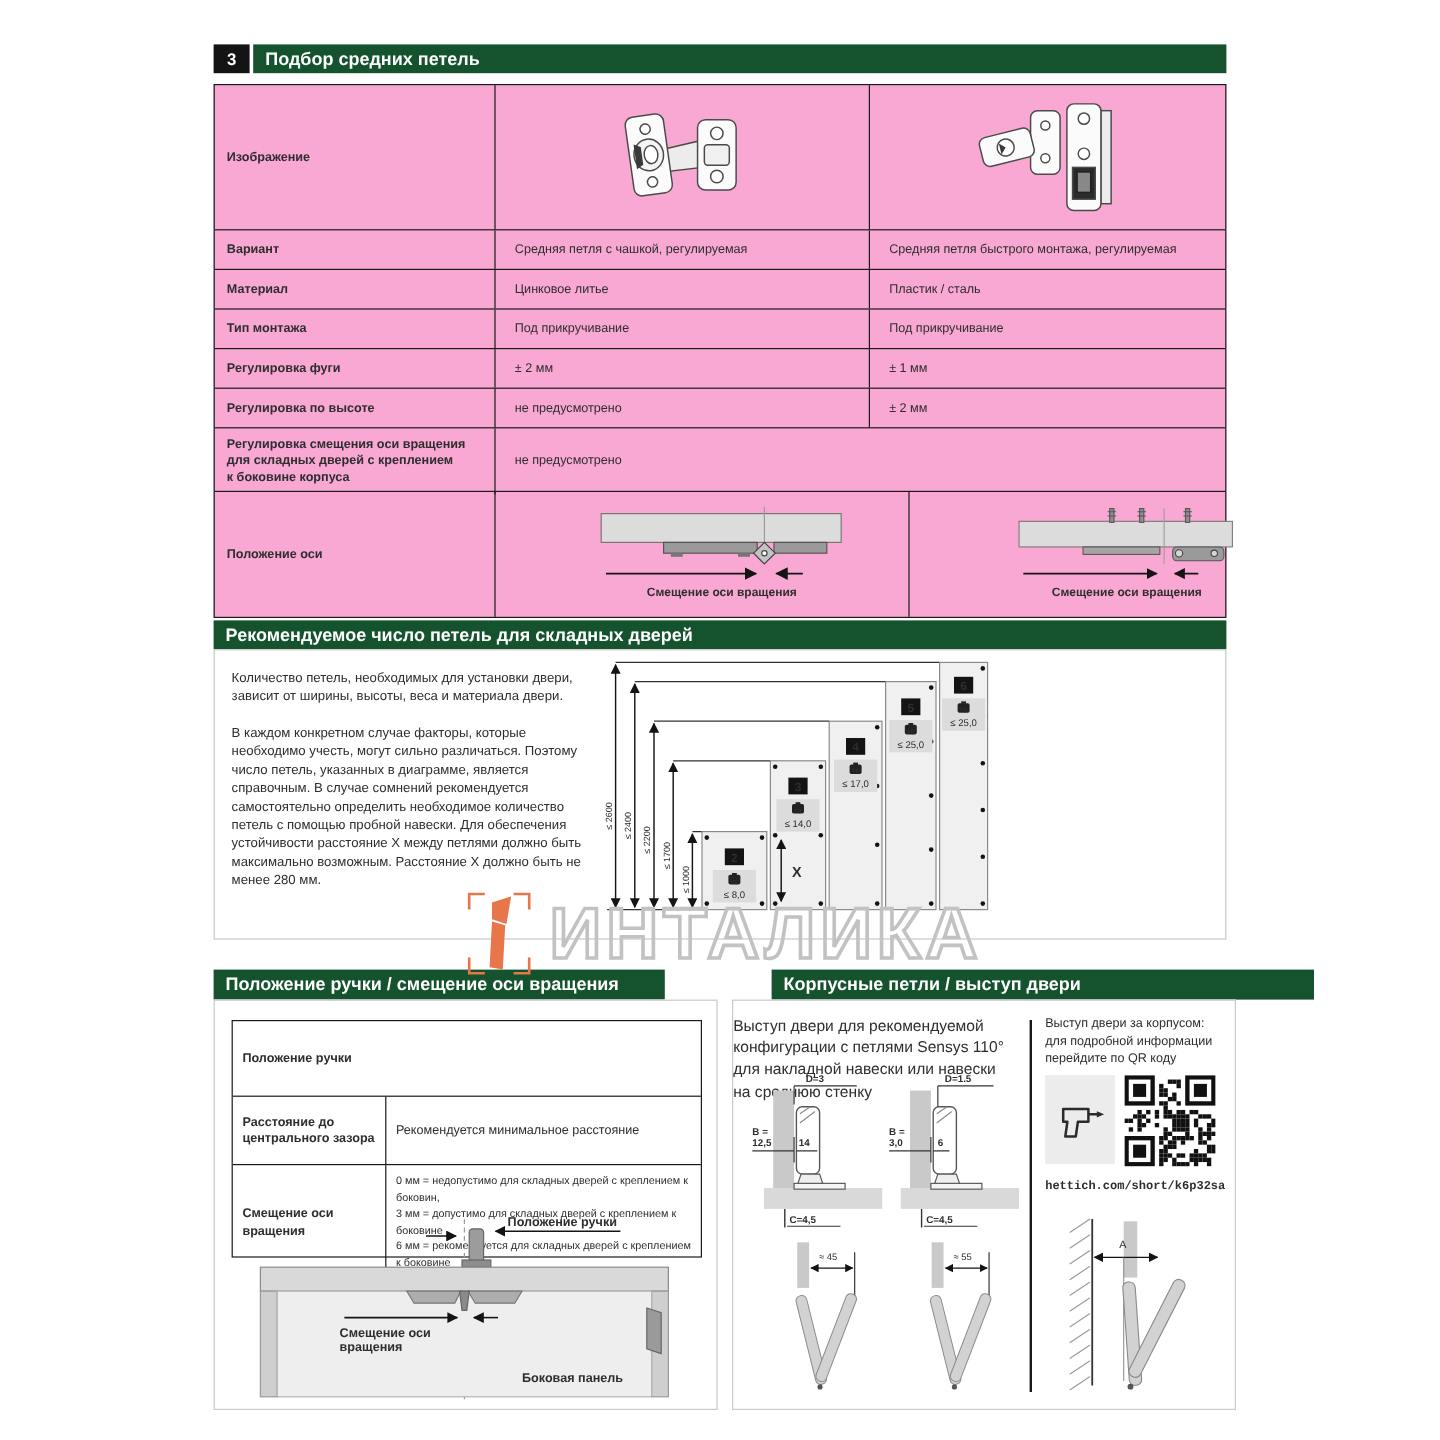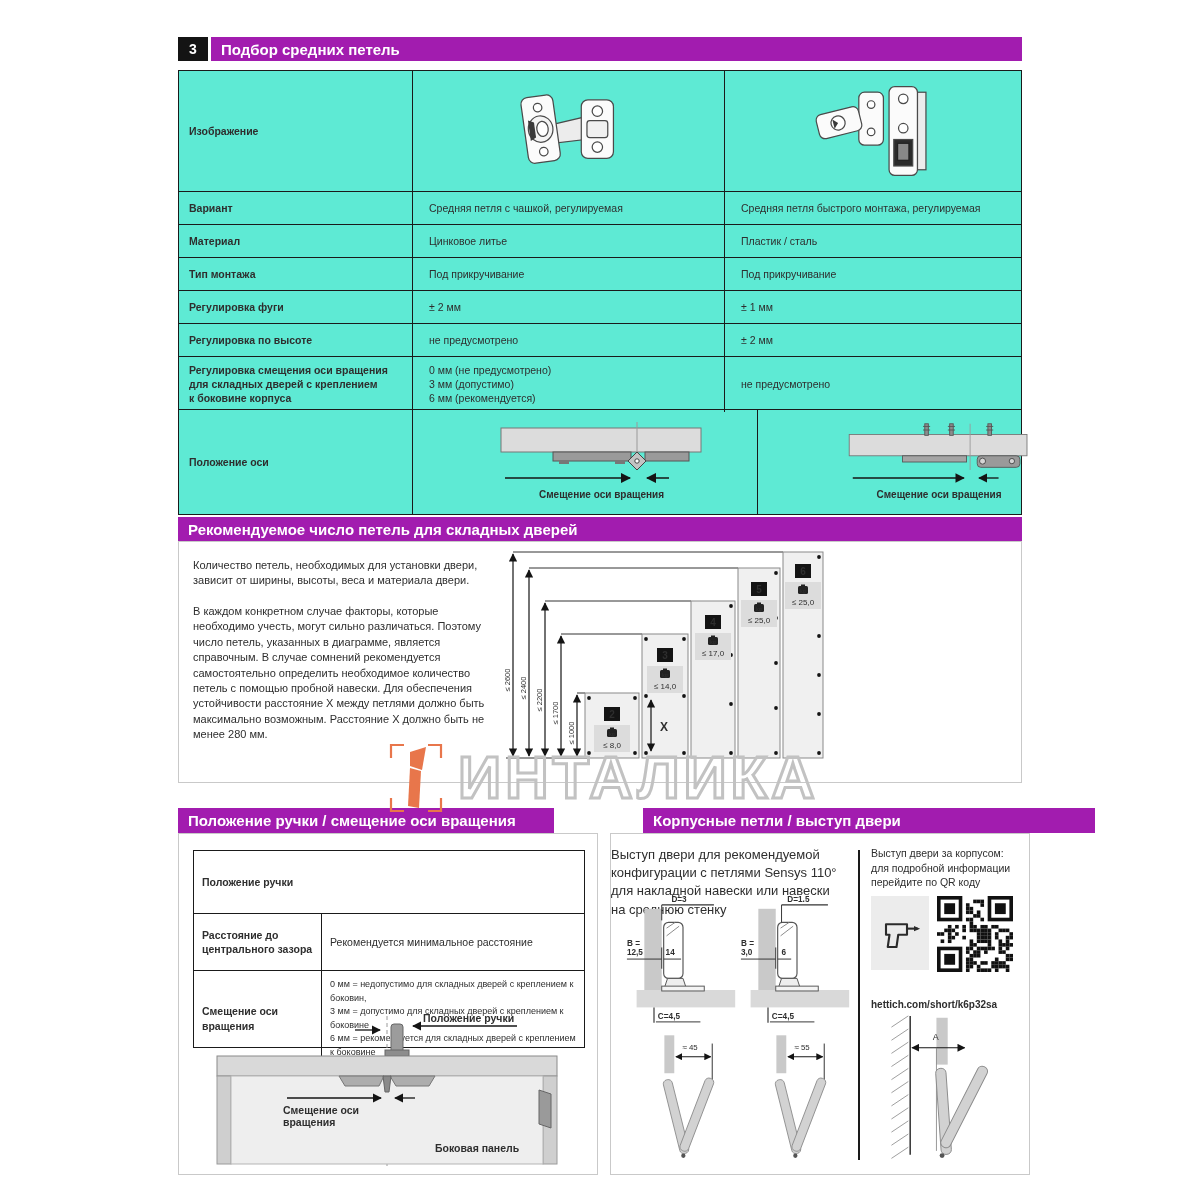--- a/index.html
+++ b/index.html
@@ -1,26 +1,26 @@
 <!DOCTYPE html>
 <html><head>
 <meta charset="utf-8">
 <style>
   html,body{margin:0;padding:0;}
   body{width:1200px;height:1200px;background:#ffffff;position:relative;
        font-family:"Liberation Sans",sans-serif;color:#2e2e2e;overflow:hidden;}
   .abs{position:absolute;}
   
-  .secbar{background:#a21caf;color:#fff;font-weight:bold;display:flex;align-items:center;
+  .secbar{background:#14532d;color:#fff;font-weight:bold;display:flex;align-items:center;
           padding:0 10px;box-sizing:border-box;}
   .secbar.big{font-size:15px;}
   .numbox{background:#141414;color:#fff;font-weight:bold;display:flex;align-items:center;
           justify-content:center;box-sizing:border-box;}
   
-  .t1{border:1px solid #1a1a1a;box-sizing:border-box;background:#5eead4;}
+  .t1{border:1px solid #1a1a1a;box-sizing:border-box;background:#f9a8d4;}
   .t1row{display:grid;grid-template-columns:234px 312px 296px;border-bottom:1px solid #1a1a1a;}
   .t1row:last-child{border-bottom:none;gap:33px;}
   .t1cell{border-right:1px solid #1a1a1a;box-sizing:border-box;padding:6px 10px;
           font-size:10.5px;line-height:1.35;display:flex;flex-direction:column;justify-content:center;}
   .t1cell:last-child{border-right:none;}
   .t1cell.lab{font-weight:bold;}
   .t1cell.val{padding-left:16px;}
   .t1cell.center{align-items:center;justify-content:center;}
   .capt{font-weight:bold;font-size:10px;text-align:center;margin-top:2px;}
   
@@ -134,25 +134,20 @@
     <div class="t1cell lab">Регулировка по высоте</div>
     <div class="t1cell val">не предусмотрено</div>
     <div class="t1cell val">± 2 мм</div>
   </div>
 
   <div class="t1row" style="height:52px;">
     <div class="t1cell lab">
       <div>Регулировка смещения оси вращения</div>
       <div>для складных дверей с креплением</div>
       <div>к боковине корпуса</div>
-    </div>
-    <div class="t1cell val">
-      <div>0 мм (не предусмотрено)</div>
-      <div>3 мм (допустимо)</div>
-      <div>6 мм (рекомендуется)</div>
     </div>
     <div class="t1cell val">не предусмотрено</div>
   </div>
 
   <div class="t1row" style="height:104px;">
     <div class="t1cell lab">Положение оси</div>
     <div class="t1cell center">
       <svg width="230" height="64" viewBox="0 0 230 64">
         <rect x="14" y="6" width="200" height="24" fill="#dcdcdc" stroke="#777"></rect>
         <line x1="150" y1="0" x2="150" y2="46" stroke="#9a9a9a" stroke-width="1"></line>
@@ -603,21 +598,21 @@
           <rect x="8" y="20" width="1" height="1"></rect>
           <rect x="11" y="20" width="1" height="1"></rect>
           <rect x="12" y="20" width="1" height="1"></rect>
           <rect x="13" y="20" width="1" height="1"></rect>
           <rect x="14" y="20" width="1" height="1"></rect>
           <rect x="16" y="20" width="1" height="1"></rect>
           <rect x="19" y="20" width="1" height="1"></rect>
         </g>
     </svg>
   </div>
-  <div class="abs url" style="left:260px;top:157px;">hettich.com/short/k6p32sa</div>
+  <div class="abs url" style="left:260px;top:142px;font-family:Liberation Mono, monospace;">hettich.com/short/k6p32sa</div>
 
   <svg class="abs" style="left:262px;top:180px;" width="140" height="150" viewBox="0 0 130 160">
     <g stroke="#999" stroke-width="1">
       <line x1="10" y1="14" x2="28" y2="2"></line>
         <line x1="10" y1="28" x2="28" y2="16"></line>
         <line x1="10" y1="42" x2="28" y2="30"></line>
       <line x1="10" y1="56" x2="28" y2="44"></line>
         <line x1="10" y1="70" x2="28" y2="58"></line>
         <line x1="10" y1="84" x2="28" y2="72"></line>
       <line x1="10" y1="98" x2="28" y2="86"></line>

